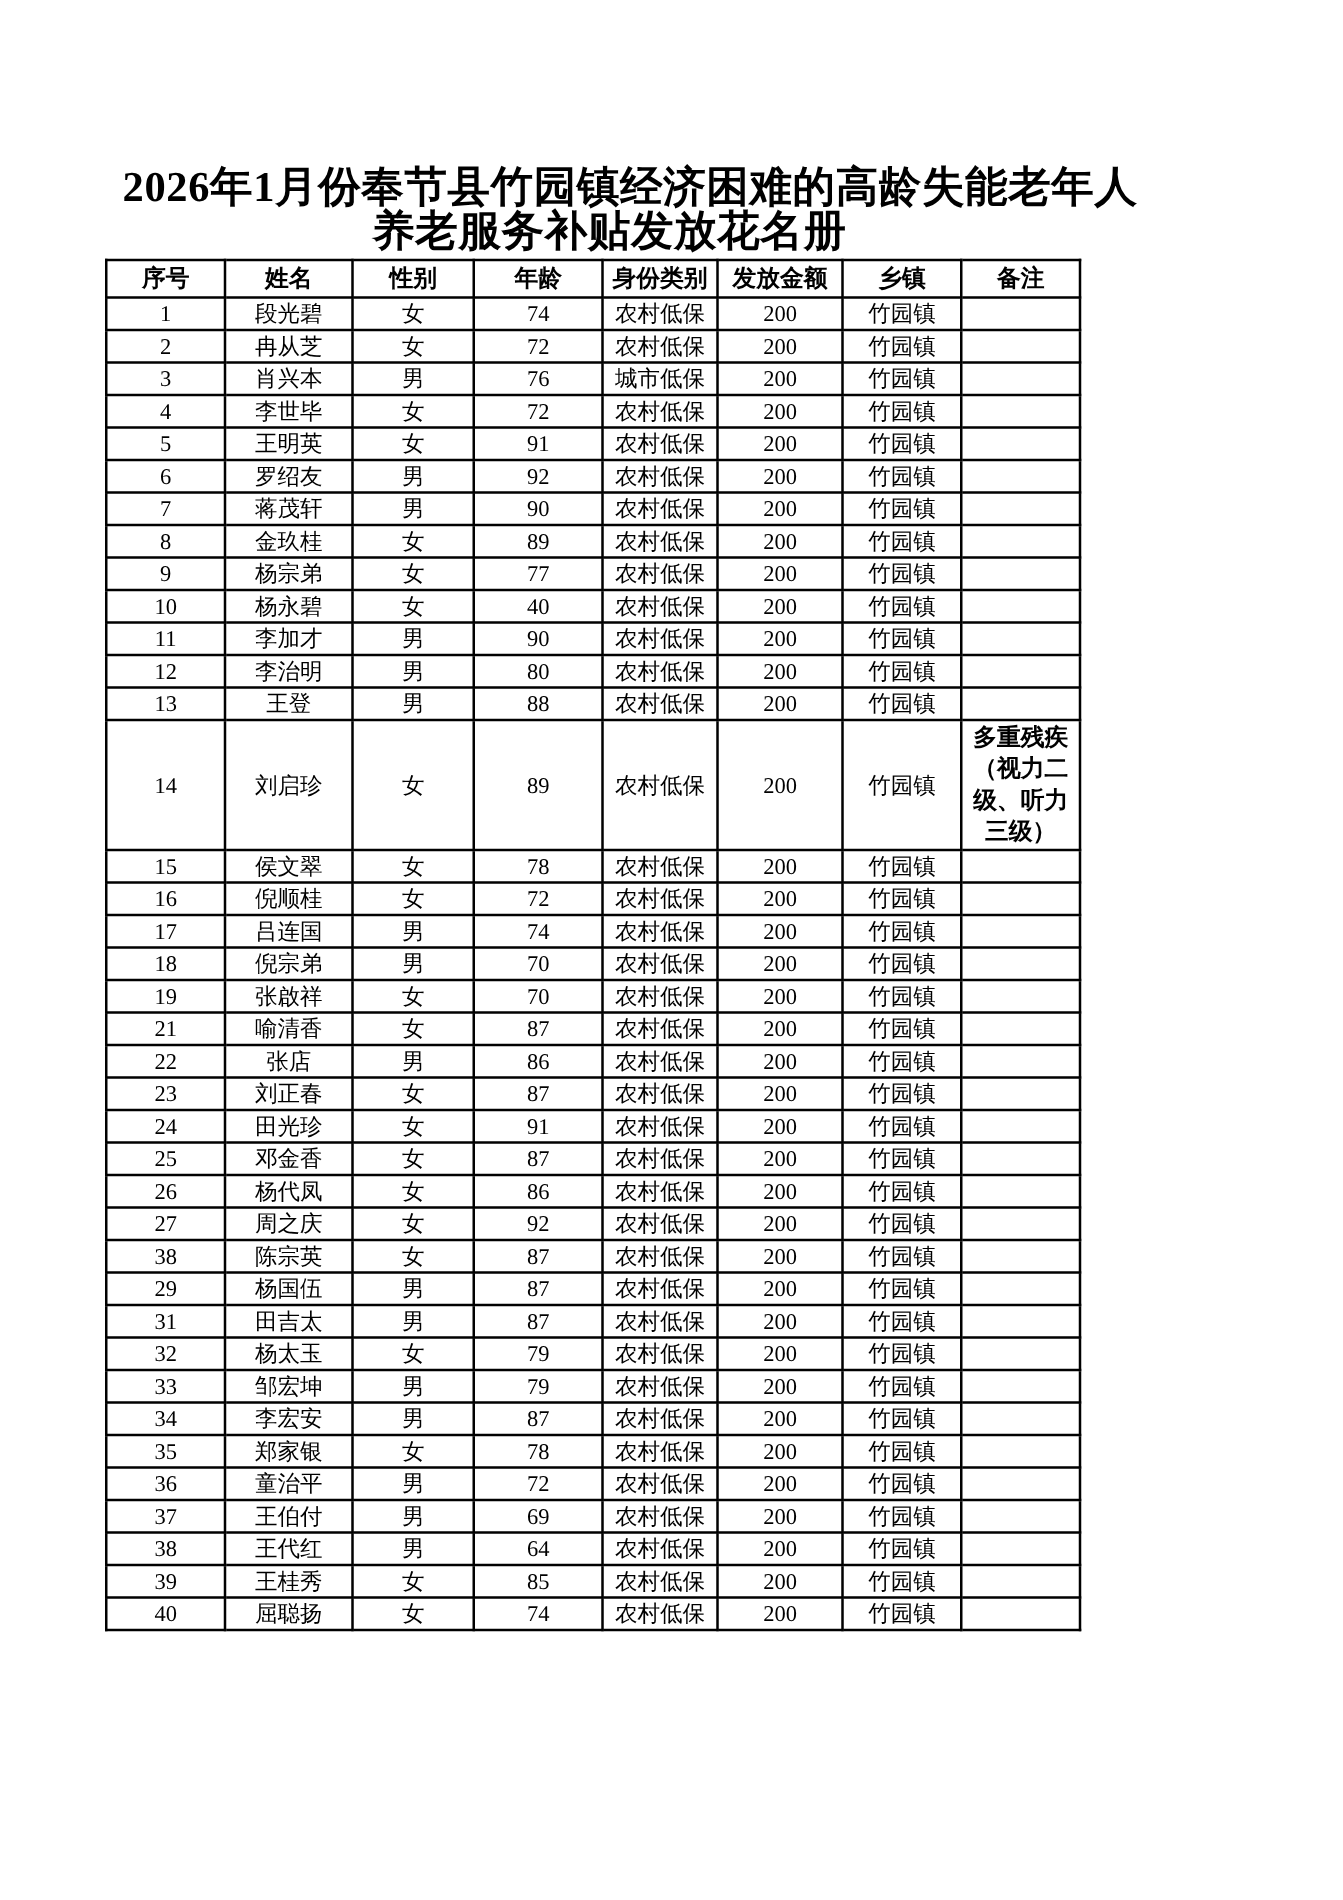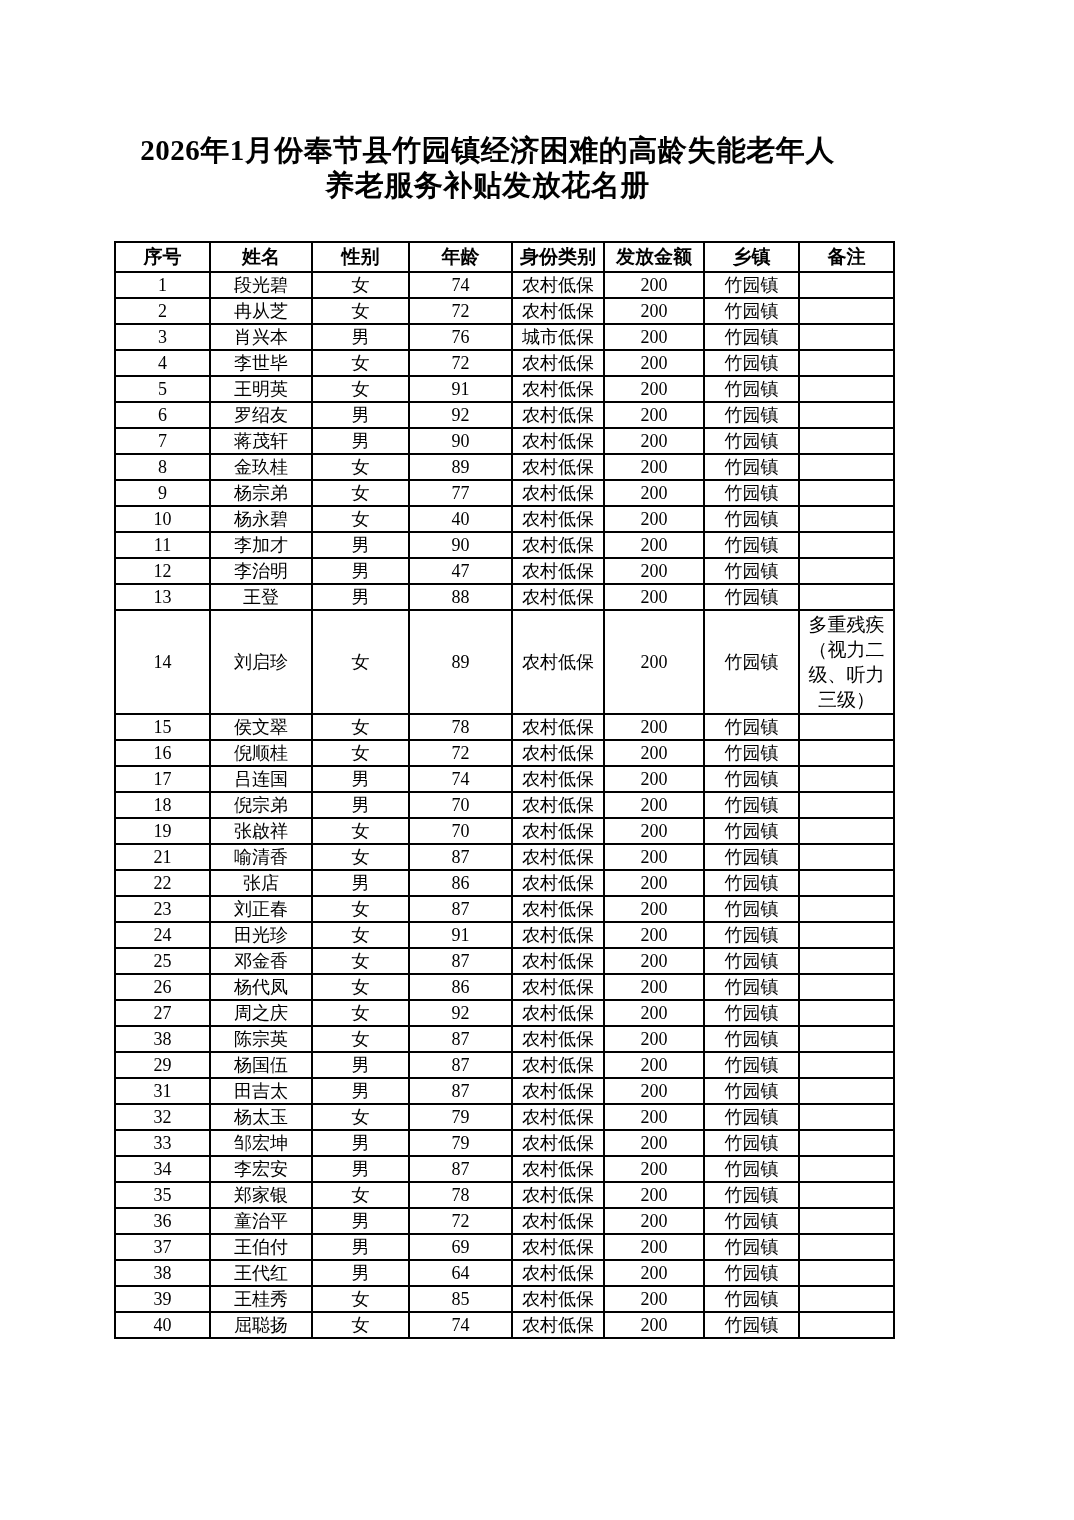--- a/index.html
+++ b/index.html
@@ -17,33 +17,32 @@
     color: #000;
   }
   .doc-title {
     position: absolute;
     top: 133px;
     left: 98px;
     width: 779px;
     text-align: center;
     font-family: "Liberation Serif", serif;
     font-weight: bold;
-    font-size: 29px;
+    font-size: 34px;
     line-height: 35px;
     letter-spacing: 0.5px;
     white-space: nowrap;
   }
   table.roster {
     position: absolute;
     top: 207px;
-    left: 114px;
+    left: 84px;
     width: 779px;
     border-collapse: collapse;
     table-layout: fixed;
-    margin-top: 34px;
   }
   table.roster th,
   table.roster td {
     border: 2px solid #000;
     text-align: center;
     vertical-align: middle;
     padding: 0;
     overflow: hidden;
   }
   table.roster thead tr {
@@ -63,20 +62,21 @@
   table.roster td {
     font-family: "Liberation Serif", serif;
     font-size: 18px;
     line-height: 24px;
   }
   table.roster td.cell-remark {
     font-size: 19px;
     line-height: 25px;
     padding: 1px 2px;
     word-break: break-all;
+    font-weight: bold;
   }
 </style>
 </head>
 <body>
 
 <div class="page">
 
   <div class="doc-title">
     <div>2026年1月份奉节县竹园镇经济困难的高龄失能老年人</div>
     <div>养老服务补贴发放花名册</div>
@@ -213,21 +213,21 @@
           <td class="cell-age">90</td>
           <td class="cell-category">农村低保</td>
           <td class="cell-amount">200</td>
           <td class="cell-town">竹园镇</td>
           <td class="cell-remark"></td>
         </tr>
         <tr>
           <td class="cell-seq">12</td>
           <td class="cell-name">李治明</td>
           <td class="cell-gender">男</td>
-          <td class="cell-age">47</td>
+          <td class="cell-age">80</td>
           <td class="cell-category">农村低保</td>
           <td class="cell-amount">200</td>
           <td class="cell-town">竹园镇</td>
           <td class="cell-remark"></td>
         </tr>
         <tr>
           <td class="cell-seq">13</td>
           <td class="cell-name">王登</td>
           <td class="cell-gender">男</td>
           <td class="cell-age">88</td>

